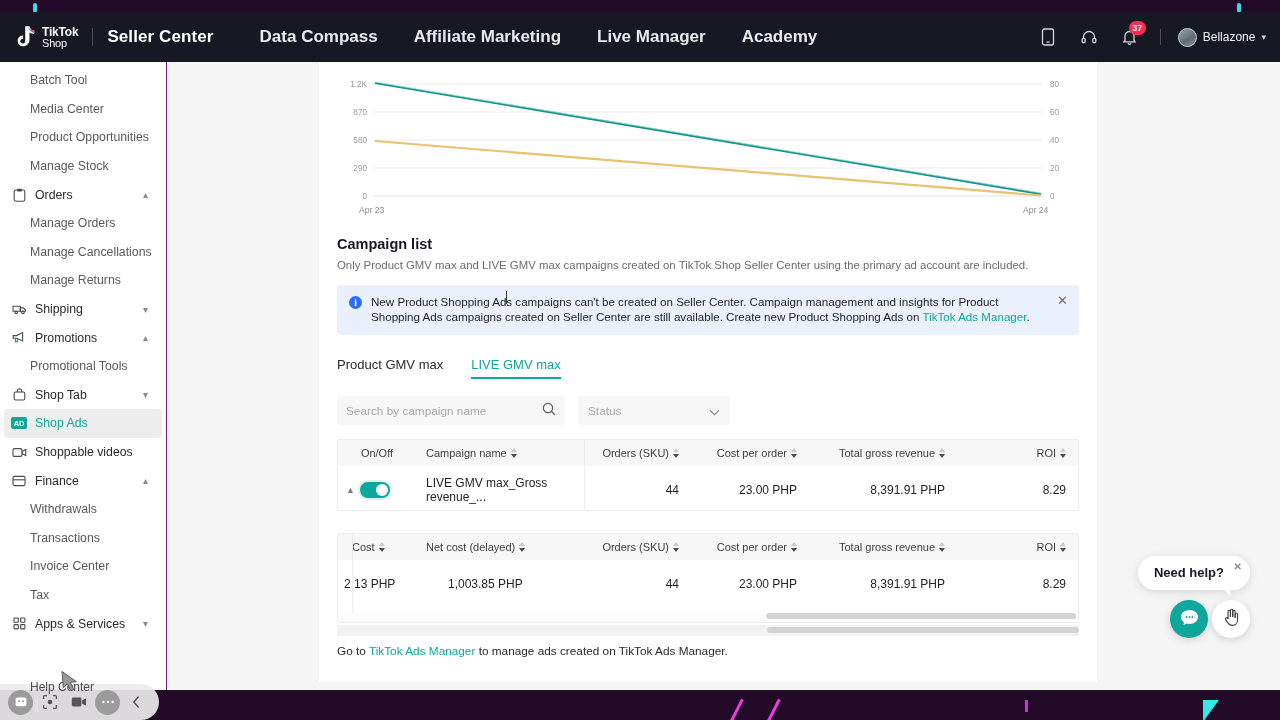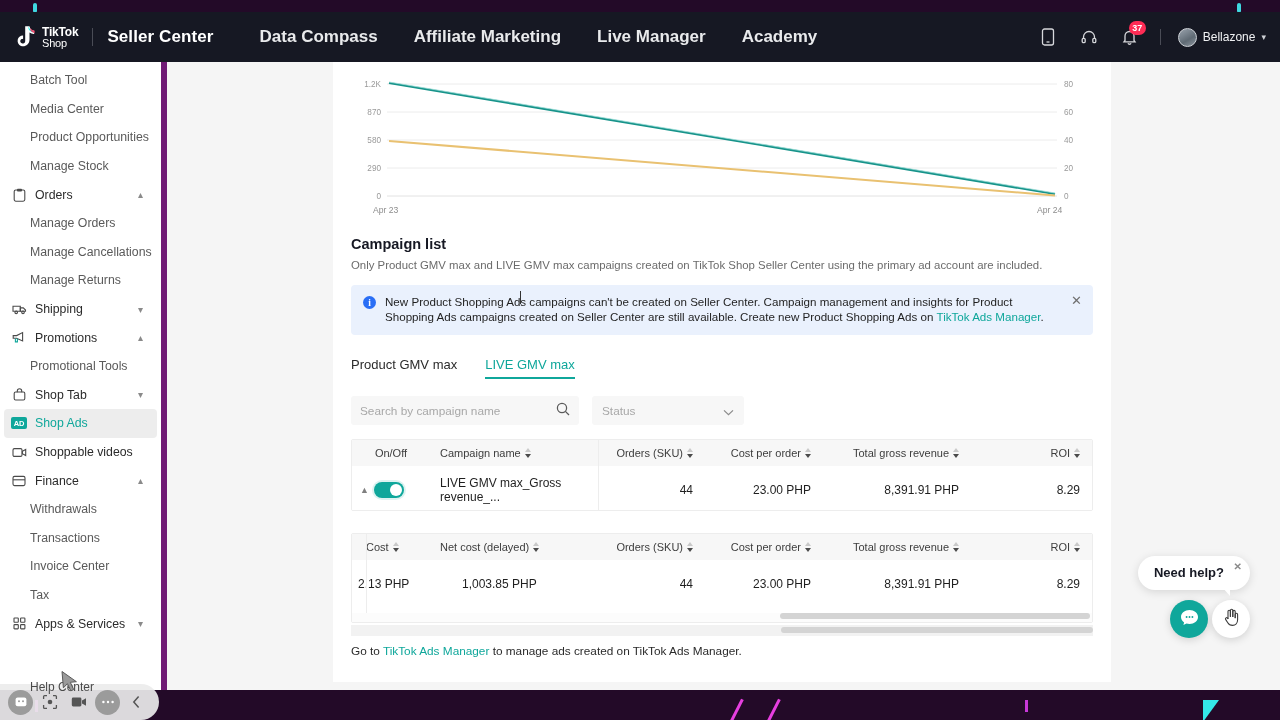--- a/index.html
+++ b/index.html
@@ -92,21 +92,21 @@
   .user-name { color: #f0f1f3; font-size: 12px; }
   .chev-sm { color: #cfd1d6; font-size: 9px; }
 
   
   #body-split { display: flex; height: 628px; background: #f5f5f5; }
 
   
   #sidebar {
     width: 167px; background: #fff; height: 628px;
     padding-top: 4px; position: relative; flex: none;
-    border-right: 6px solid #701a75;
+    border-right: 1px solid #701a75;
     overflow: hidden;
   }
   .side-row {
     display: flex; align-items: center;
     height: 28.6px; padding-left: 11px; cursor: pointer;
     position: relative;
   }
   .side-row .ic {
     width: 16px; height: 16px; flex: none; margin-right: 8px;
     display: flex; align-items: center; justify-content: center;
@@ -129,21 +129,21 @@
     display: flex; align-items: center; justify-content: center;
     letter-spacing: -0.2px;
   }
 
   
   #main {
     flex: 1; background: #f5f5f5; height: 628px;
     position: relative; overflow: hidden;
   }
   #content-card {
-    position: absolute; left: 166px; top: 0;
+    position: absolute; left: 152px; top: 0;
     width: 778px; background: #fff;
     min-height: 620px;
     padding: 0 18px;
   }
 
   
   #chart-wrap { position: relative; height: 160px; padding-top: 6px; }
   #chart-svg { display: block; }
 
   

